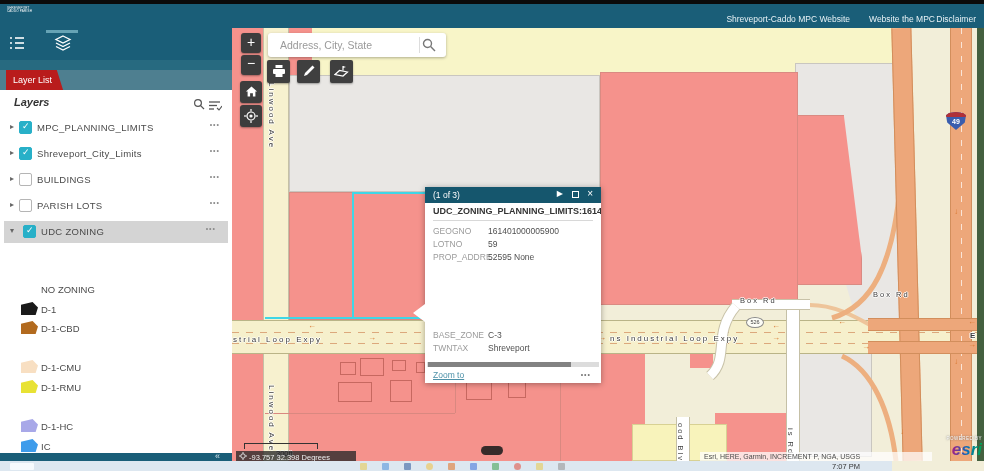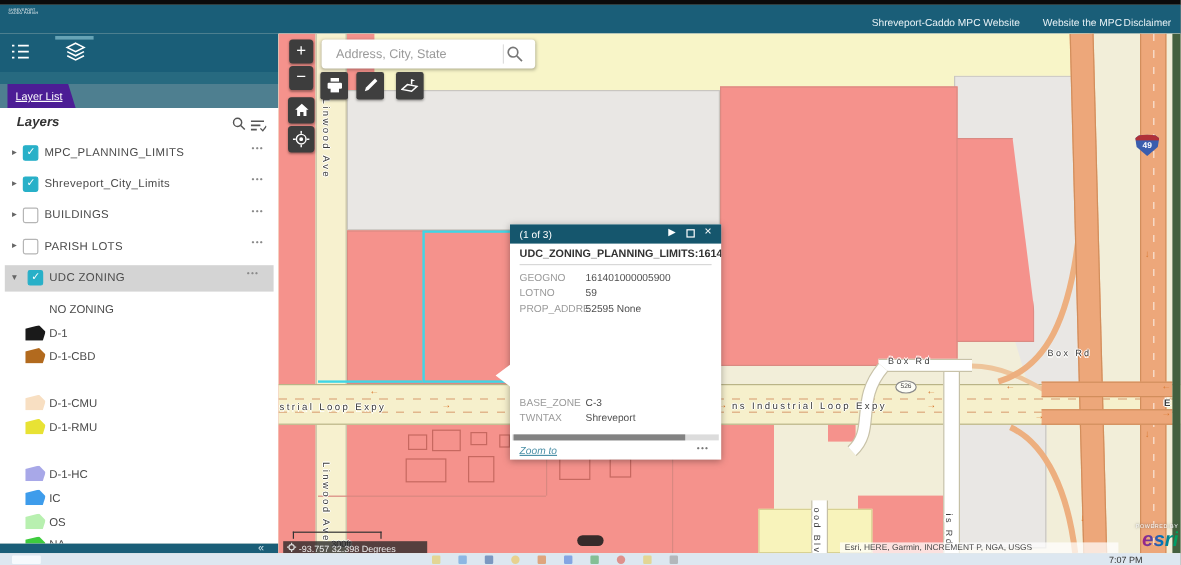--- a/index.html
+++ b/index.html
@@ -16,36 +16,36 @@
   #logo .lm { font-size:11px; font-weight:bold; letter-spacing:.5px; line-height:11px;margin-top:28px; }
   #page-title { left:38px; top:6px; font-size:14px; font-weight:bold; color:#fff; letter-spacing:.2px; }
   .nav-link { top:10px; font-size:8.5px; color:#e8f2f6; }
 
   
   #widgetbar { left:0; top:28px; width:232px; height:32px; background:#1a5e78; }
   .wbtn { width:22px; height:22px; top:6px; cursor:pointer; }
   #active-underline { left:46px; top:2px; width:32px; height:3px; background:#66a3b5; }
   #tabband-top { left:0; top:60px; width:232px; height:10px; background:#276a80; }
   #tabband { left:0; top:70px; width:232px; height:20px; background:#4e7f90; }
-  #layerlist-tab { left:6px; top:0; width:62px; height:36px; background:#4c1d95;
+  #layerlist-tab { left:6px; top:0; width:62px; height:36px; background:#b91c1c;
     clip-path:polygon(0 0,82% 0,100% 100%,0 100%); color:#fff; font-size:9px;
-    padding:5px 0 0 7px;text-decoration:underline; }
+    padding:5px 0 0 7px; }
   #sidepanel { left:0; top:90px; width:232px; height:363px; background:#fff; overflow:hidden; }
   #panel-title { left:14px; top:6px; font-size:11px; font-weight:bold; color:#333;font-style:italic; }
   .layer-row { position:absolute; left:0; width:232px; height:22px; }
   .layer-row.sel { left:4px; width:224px; background:#d4d4d4; }
   .layer-row .arrow { position:absolute; left:10px; top:5px; font-size:8px; color:#666; }
   .layer-row.sel .arrow { left:6px; }
   .cb { position:absolute; left:19px; top:4px; width:13px; height:13px; border:1px solid #b5b5b5;
     border-radius:2px; background:#fff; }
   .cb.checked { background:#28b0c8; border-color:#28b0c8; }
   .cb .tick { position:absolute; left:2px; top:-1px; font-size:9px; color:#fff; }
   .layer-row .lbl { position:absolute; left:37px; top:5px; font-size:9.5px; color:#4a4a4a; letter-spacing:.3px; }
   .dots { position:absolute; right:12px; top:4px; font-size:7px; color:#8a8a8a; letter-spacing:1px; }
-  .legend-row { position:absolute; left:0; width:232px; height:16px; }
+  .legend-row { position:absolute; left:0; width:232px; height:16px;margin-top:31px; }
   .swatch { position:absolute; left:21px; top:1px; width:17px; height:13px;
     clip-path:polygon(0 22%,68% 0,100% 42%,86% 100%,0 100%); }
   .legend-row .lbl { position:absolute; left:41px; top:3px; font-size:9.5px; color:#4a4a4a; }
   #sidebar-bottom { left:0; top:453px; width:232px; height:8px; background:#1a5e78;
     color:#cfe2ea; font-size:9px; line-height:7px; text-align:right; padding-right:12px; }
 
   
   #map { left:232px; top:28px; width:752px; height:433px; background:#f2eed9; overflow:hidden; }
   .salmon { background:#f5928c; }
   .salmon.b { border:1px solid #da8a82; }
@@ -89,21 +89,21 @@
   .phbtn { position:absolute; top:2px; font-size:8px; color:#fff; cursor:pointer; }
   #popup-max { width:7px; height:7px; border:1px solid #fff; top:4px; }
   #popup-title { left:8px; top:19px; width:168px; font-size:9px; font-weight:bold; color:#333;
     white-space:nowrap; overflow:hidden; }
   #popup-title-rule { left:8px; top:33px; width:160px; height:1px; background:#d8d8d8; }
   .prow { position:absolute; left:8px; width:162px; display:flex; }
   .prow .pl { width:55px; font-size:8.5px; color:#9b9b9b; flex:none; }
   .prow .pv { font-size:8.5px; color:#4f4f4f; line-height:10.5px; white-space:pre-line; }
   #popup-scroll { left:2px; top:175px; width:172px; height:5px; background:#dcdcdc; }
   #popup-thumb { left:1px; top:0; width:143px; height:5px; background:#828282; }
-  #zoomto { left:8px; top:183px; font-size:8.5px; color:#4d91a8; text-decoration:underline; cursor:pointer;font-style:italic; }
+  #zoomto { left:8px; top:183px; font-size:8.5px; color:#4d91a8; text-decoration:underline; cursor:pointer; }
   #popup-dots { right:10px; top:184px; position:absolute; font-size:7px; color:#777; letter-spacing:1px; cursor:pointer; }
 
   
   #scalebar { left:12px; top:415px; width:74px; height:6px; border:1px solid #333; border-bottom:0; }
   #scalelabel { left:44px; top:421px; font-size:7.5px; color:#222;
     text-shadow:1px 0 0 #fff,-1px 0 0 #fff,0 1px 0 #fff,0 -1px 0 #fff; }
   #coordbar { left:4px; top:423px; width:120px; height:10px; background:rgba(40,40,40,.78);
     color:#eee; font-size:7.5px; line-height:10px; }
   #attribution { left:468px; top:424px; width:232px; height:9px; background:rgba(255,255,255,.72);
     font-size:7px; color:#4a4a4a; line-height:9px; padding-left:4px; white-space:nowrap; overflow:hidden; }
@@ -117,21 +117,21 @@
   
   #shield-526 { left:514px; top:289px; width:18px; height:11px; background:#fdfdf6; border:1px solid #8a8a8a;
     border-radius:50%; font-size:5.5px; color:#444; text-align:center; line-height:9px; }
   #shield-i49 { left:714px; top:84px; width:20px; height:18px; background:#3a5dae;
     clip-path:polygon(50% 0,85% 5%,100% 18%,94% 58%,50% 100%,6% 58%,0 18%,15% 5%); }
   #shield-i49 .band { position:absolute; left:0; top:0; width:20px; height:5px; background:#b03038; }
   #shield-i49 .num { position:absolute; left:0; top:6px; width:20px; text-align:center;
     font-size:7px; color:#fff; font-weight:bold; }
 
   
-  #taskbar { left:0; top:461px; width:984px; height:10px; background:#dde7f0; }
+  #taskbar { left:0; top:461px; width:892px; height:10px; background:#dde7f0; }
   .tbicon { position:absolute; top:2px; width:7px; height:7px; border-radius:1px; opacity:.55; }
   #tb-start { left:10px; top:2px; width:24px; height:7px; background:#f6fafd; border-radius:1px; }
   #tb-time { position:absolute; right:32px; top:1px; font-size:7.5px; color:#333; }
 </style>
 </head>
 <body>
 
 <div id="app">
 
   <div class="abs" id="top-black"></div>

